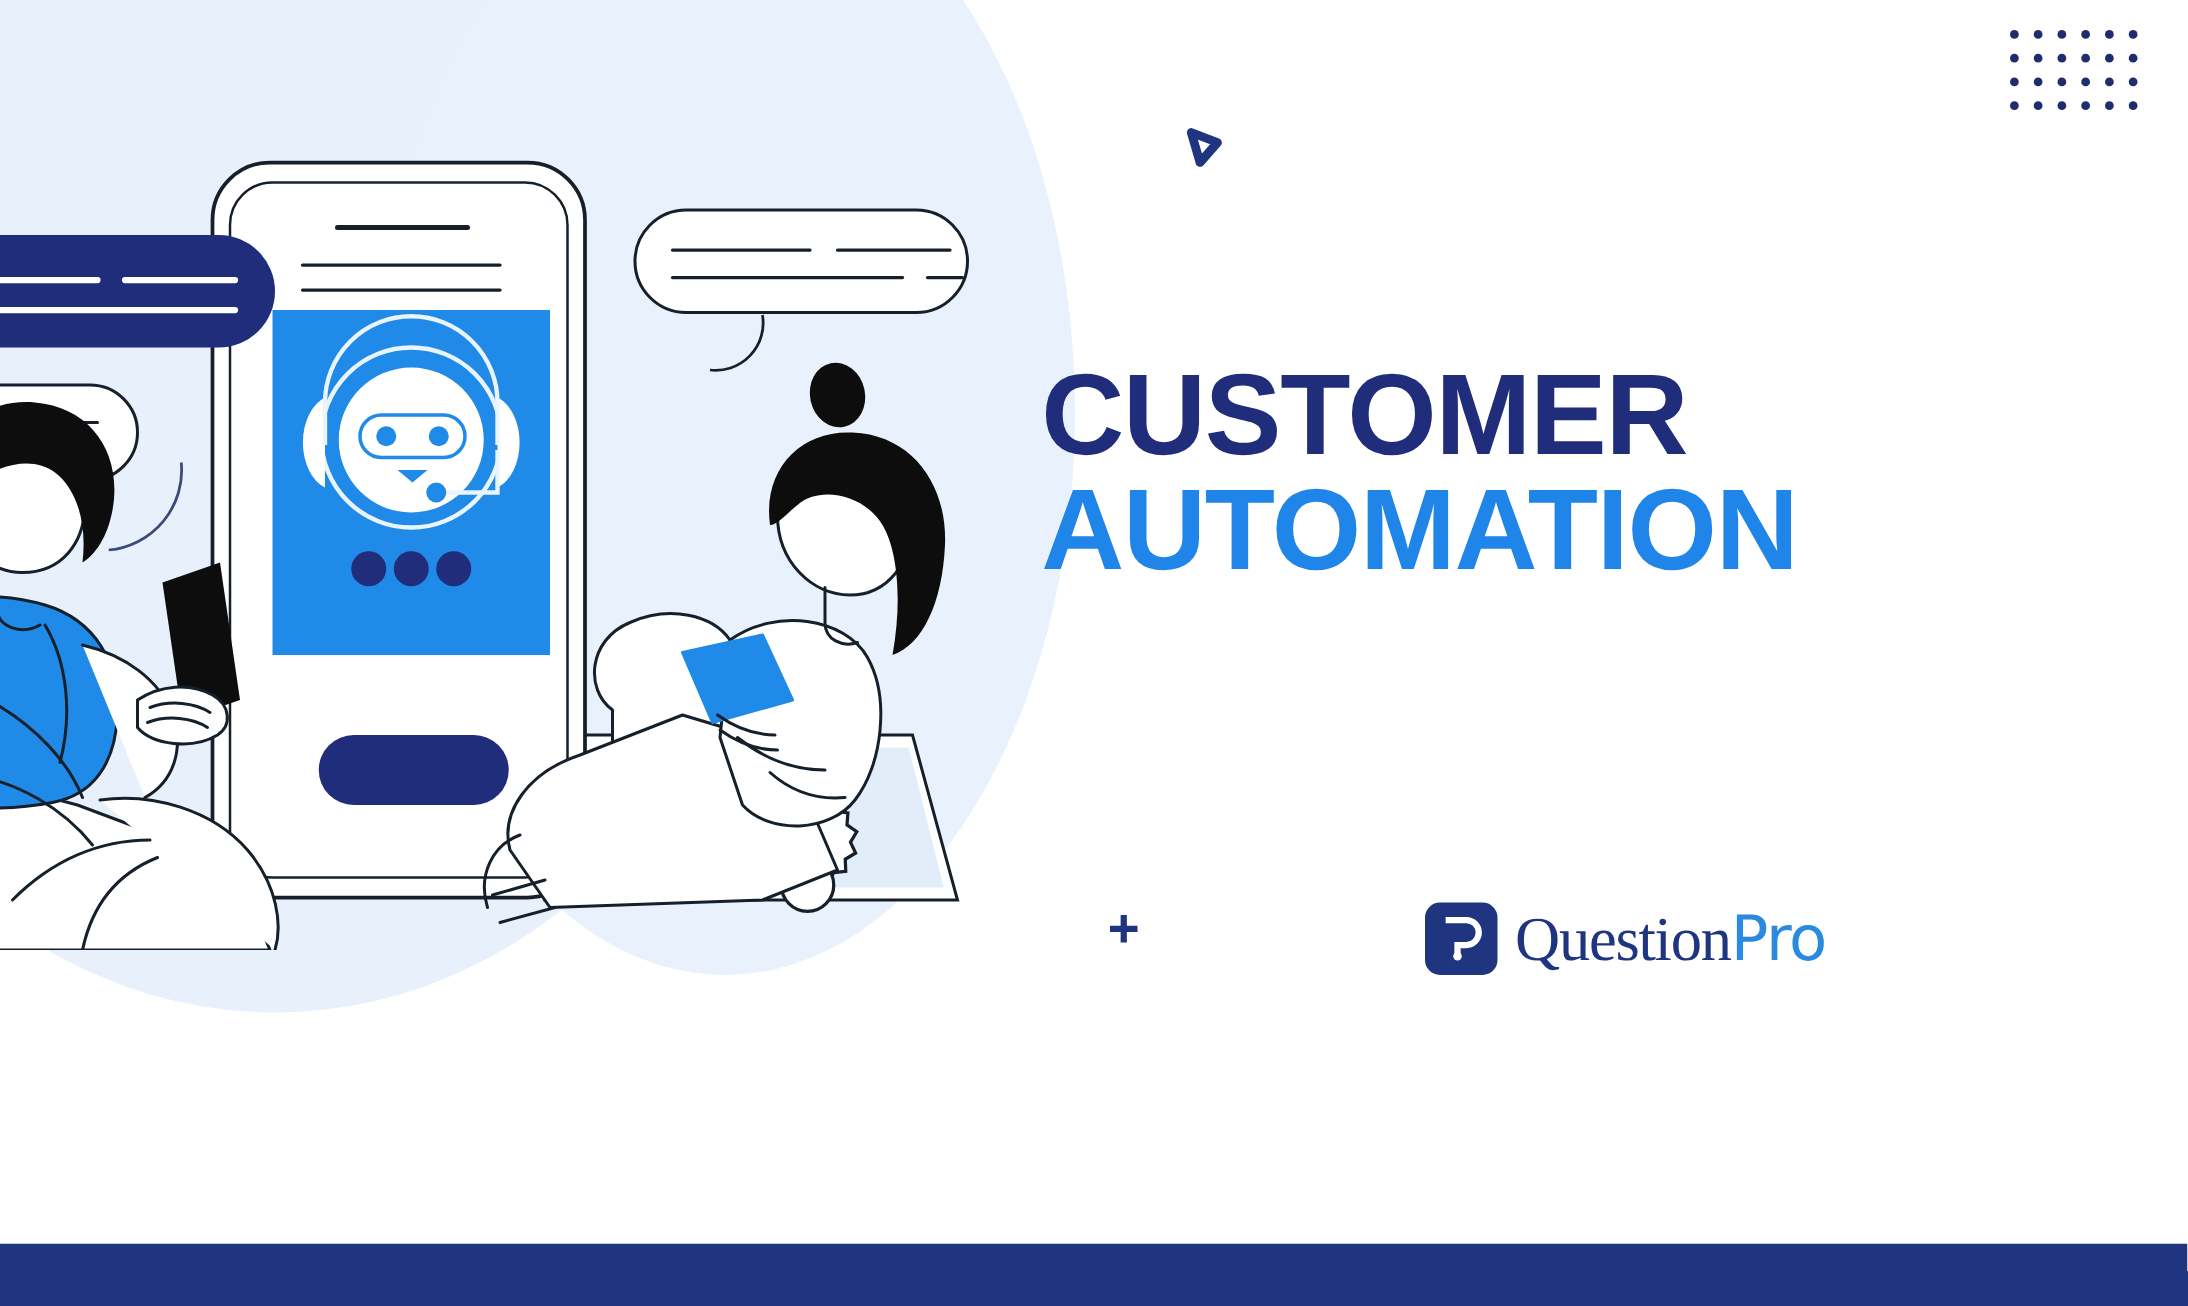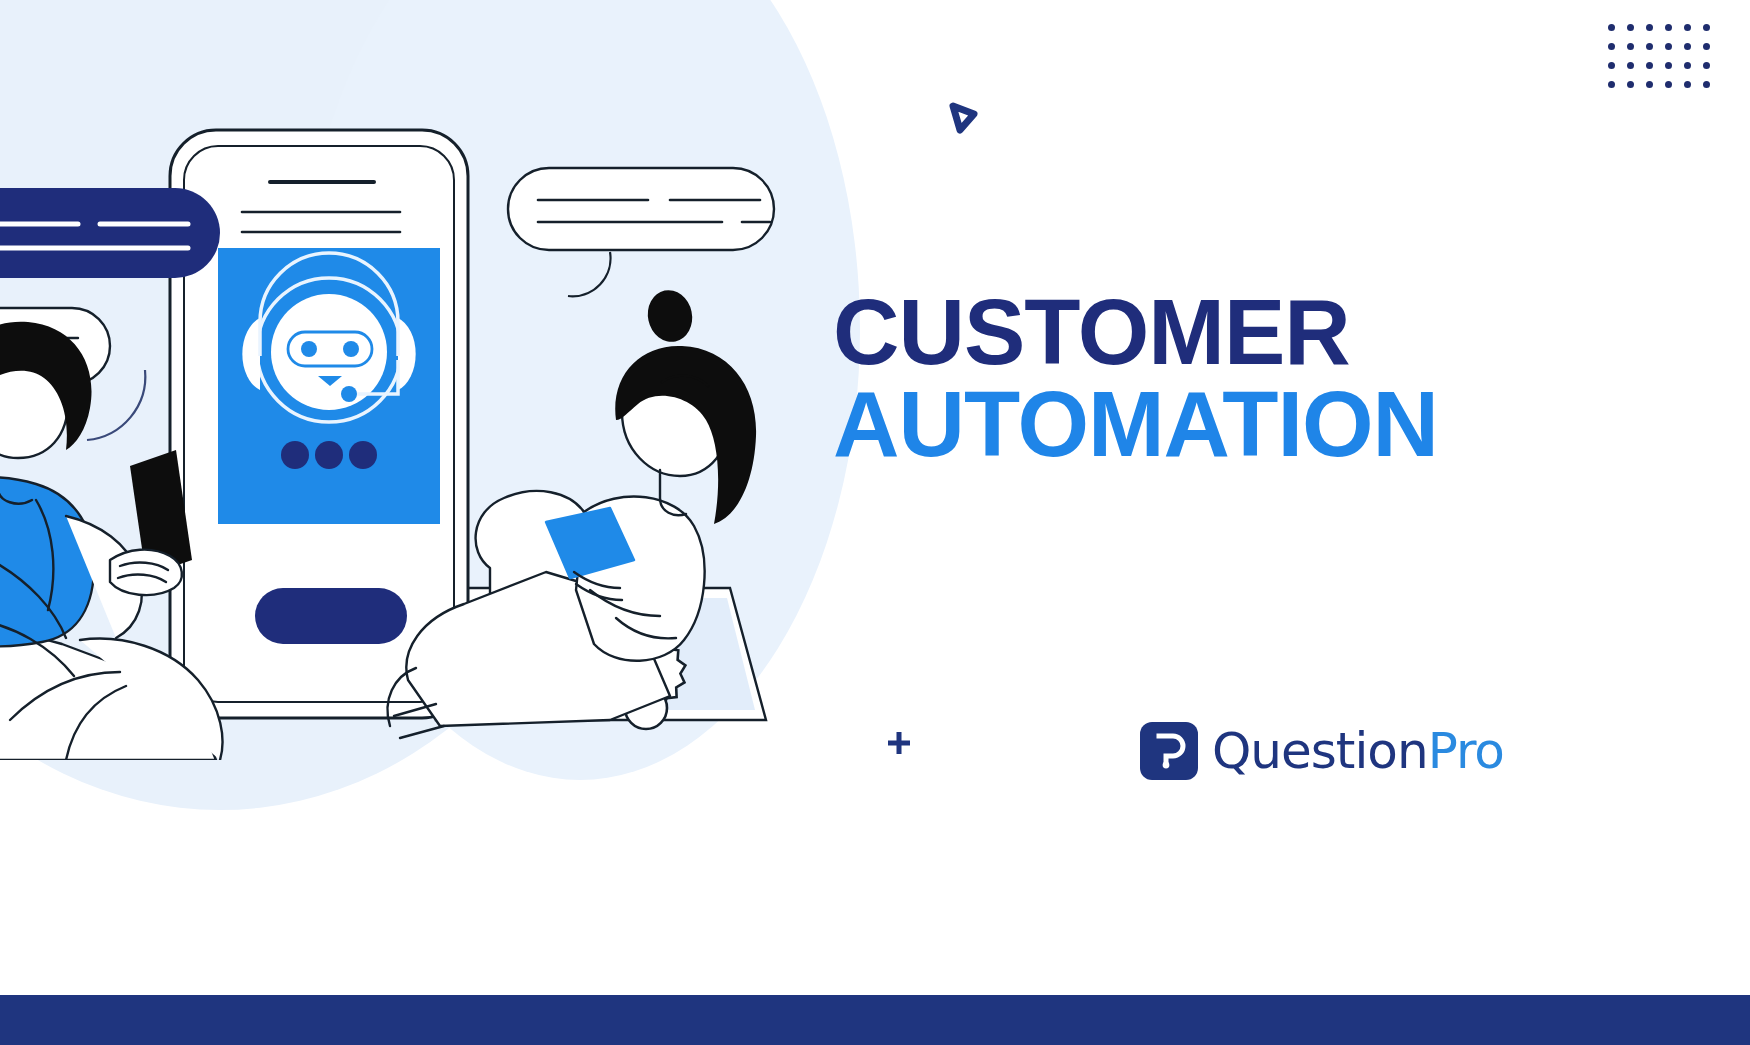--- a/index.html
+++ b/index.html
@@ -43,21 +43,21 @@
   .hl2{ font-size:92px; color:#1f85e8; margin-top:6px;}
   .hl3{ font-size:92px; color:#1f2d7b; margin-top:6px;}
 
   
   .logo{ position:absolute; left:1140px; top:722px;
          display:flex; align-items:center; gap:14px; }
   .logo-mark{ width:58px; height:58px; border-radius:12px; background:#1f357f;
               display:flex; align-items:center; justify-content:center; }
   .logo-text{ font-size:50px; font-weight:400; letter-spacing:-1px;
               font-family:"DejaVu Sans", sans-serif; }
-  .lt-a{ color:#1f357f; } .lt-b{ color:#2a8ae0;text-align:right; }
+  .lt-a{ color:#1f357f;font-family:Liberation Serif, serif; } .lt-b{ color:#2a8ae0;text-align:right; }
 
   
   .bottom-bar{ position:absolute; left:0; right:0; bottom:0; height:50px;
                background:#1f357f; }
 
   
   .illus{ position:absolute; left:-30px; top:120px; width:820px; height:640px; }
   .illus svg{ display:block; }
 </style>
 </head>

